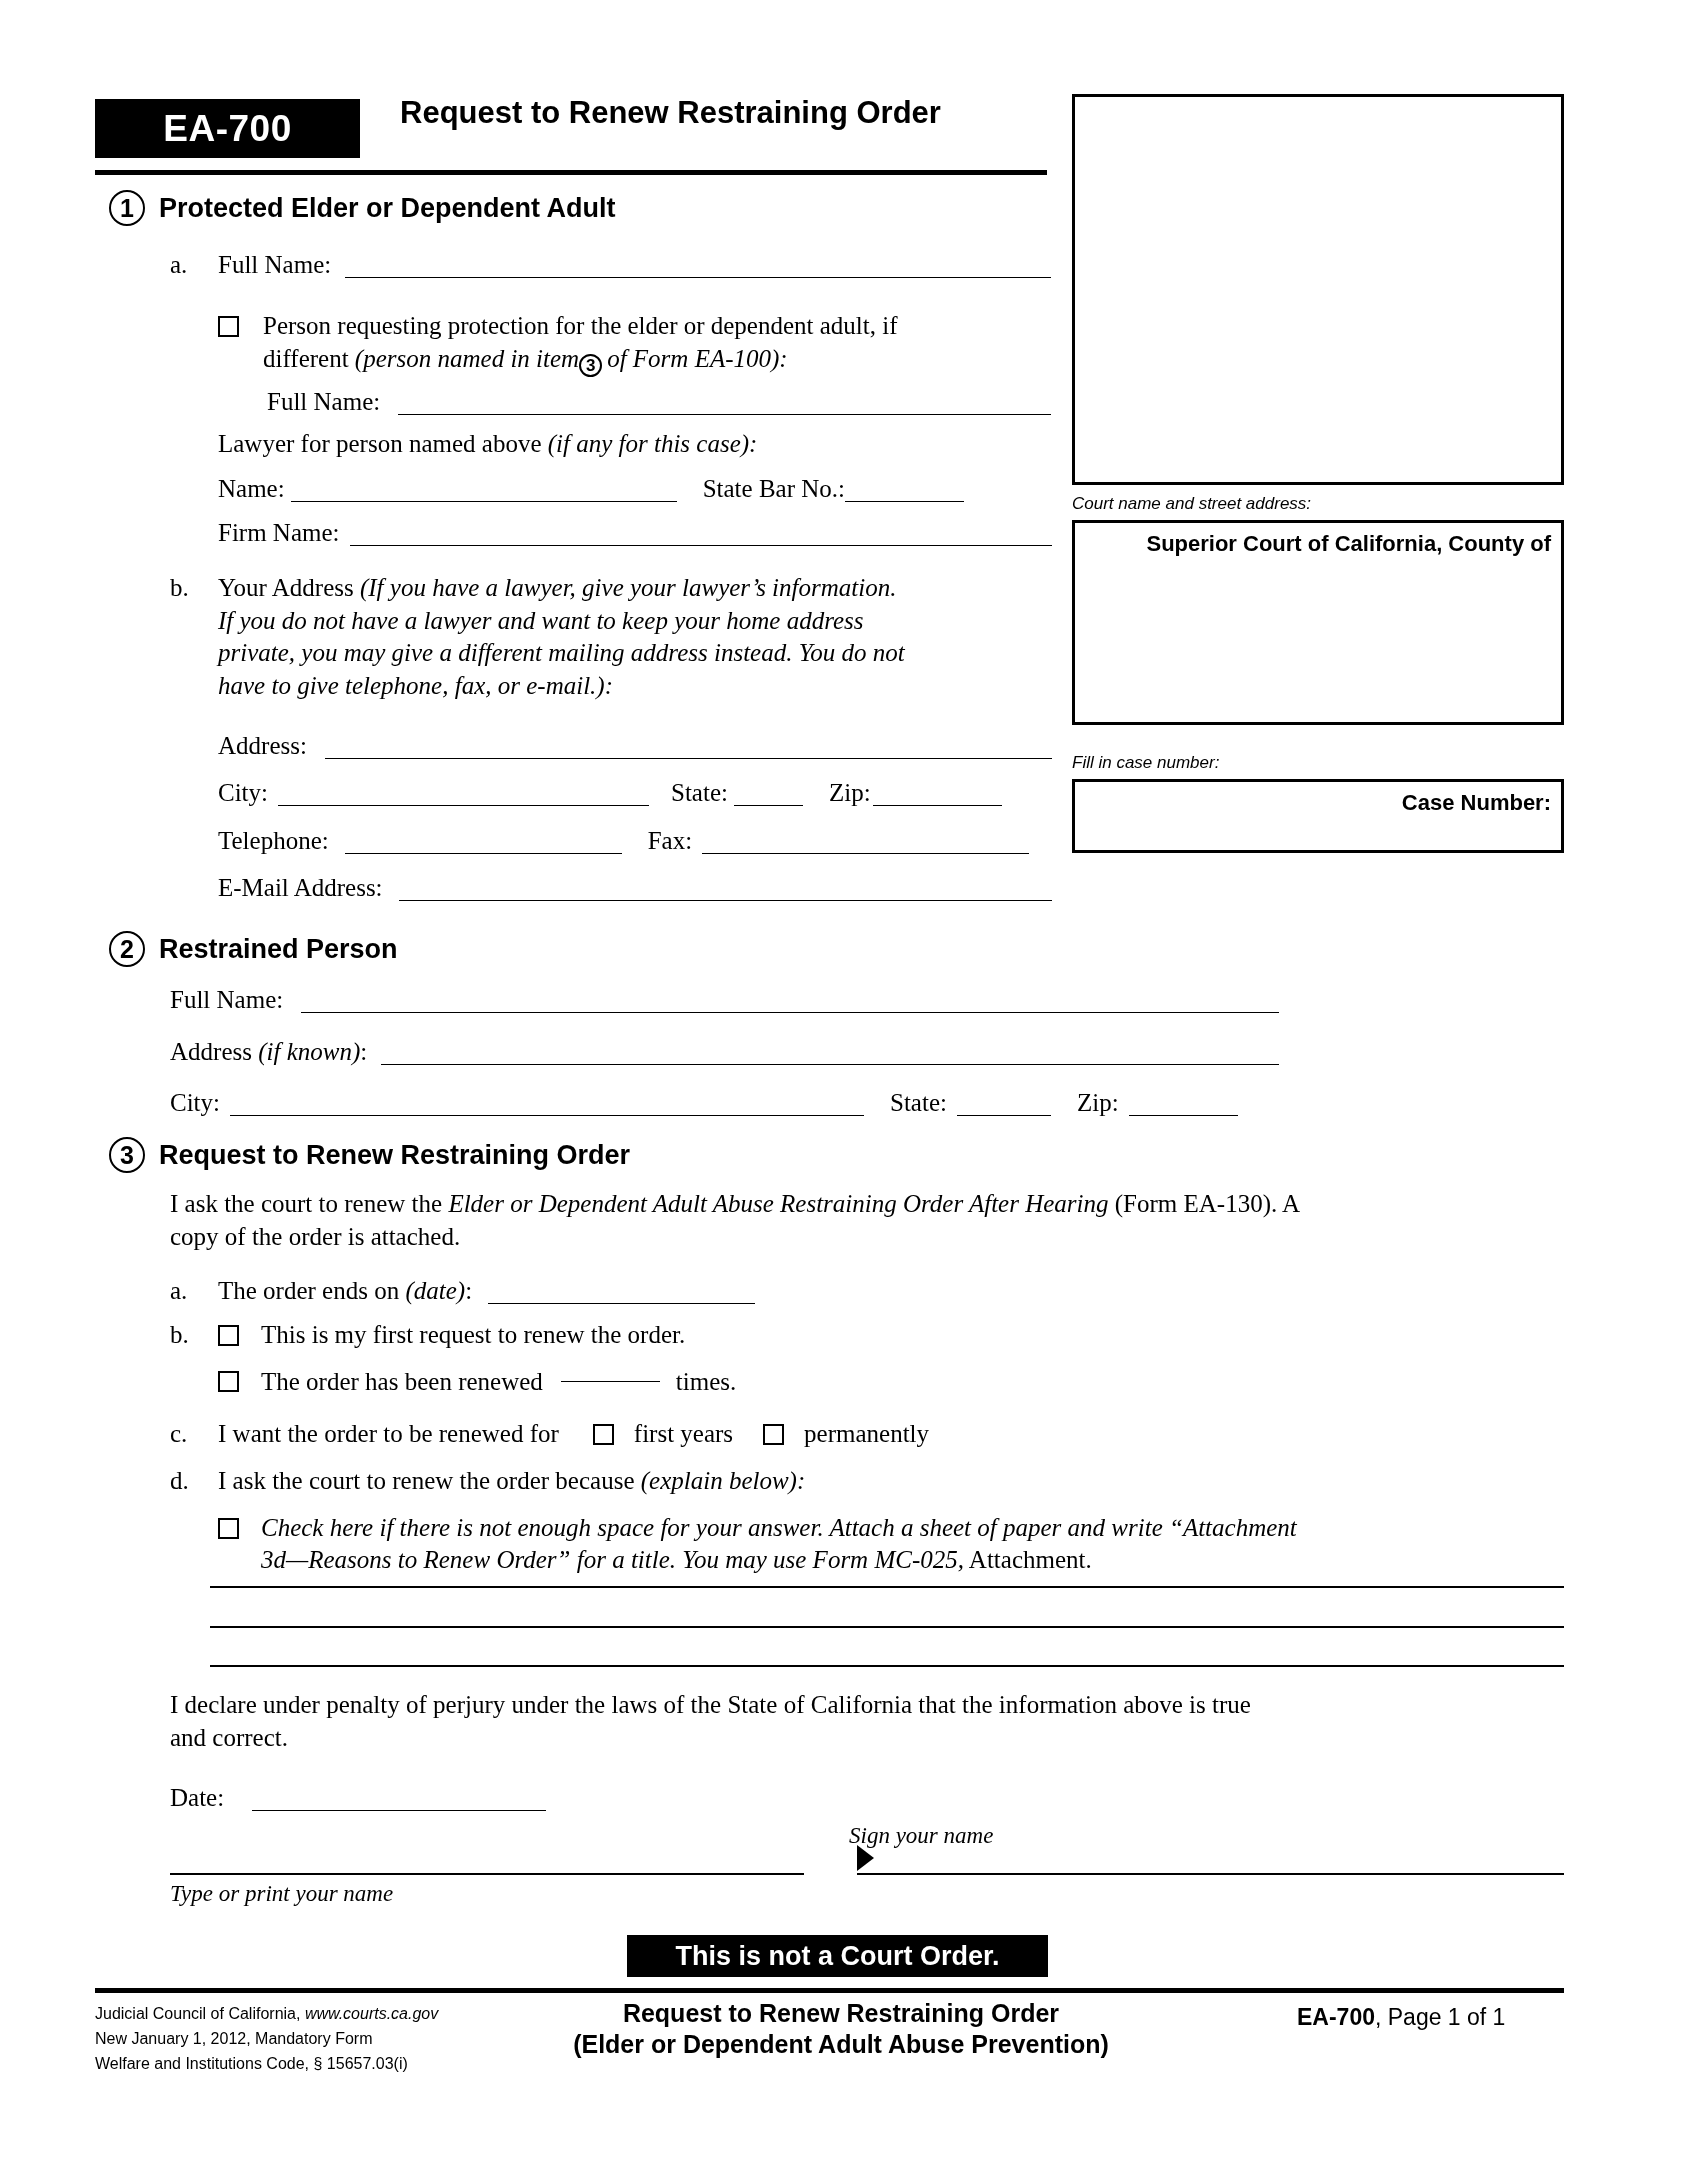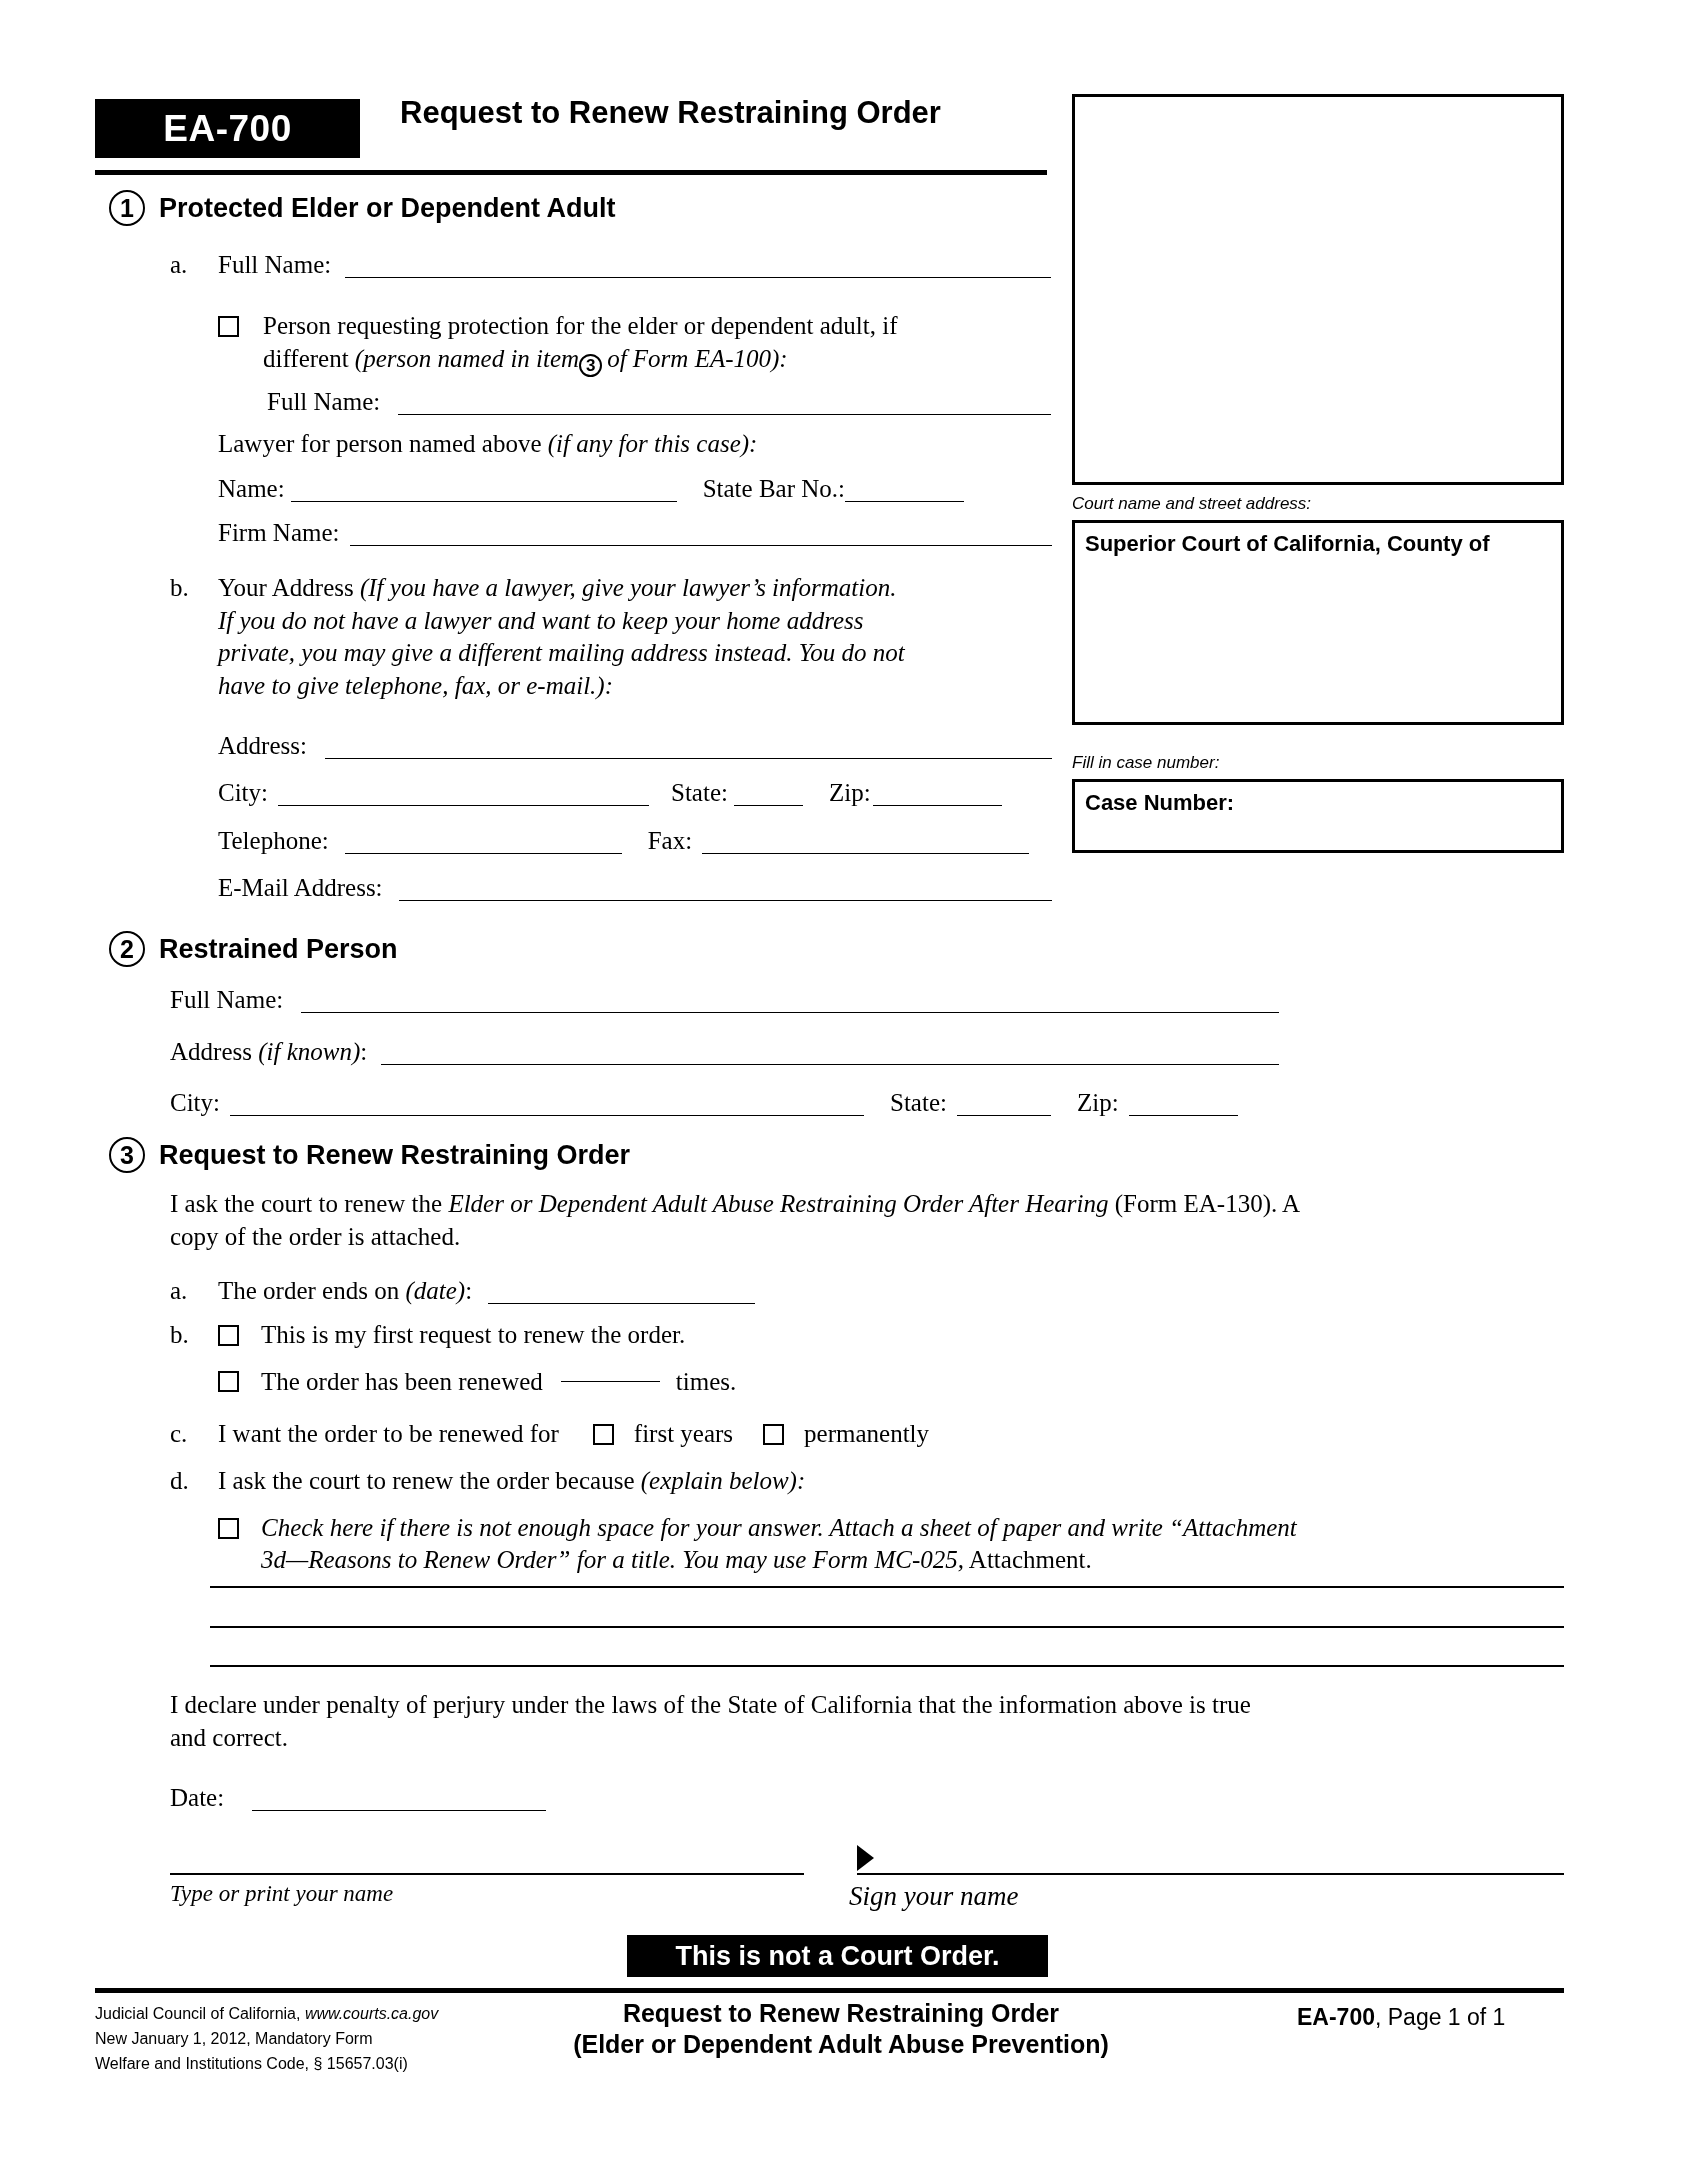--- a/index.html
+++ b/index.html
@@ -113,20 +113,21 @@
   .boxcaption {
     font-family: "Liberation Sans", sans-serif;
     font-style: italic;
     font-size: 17px;
     line-height: 1.1;
   }
   .boxframe {
     border: 3px solid #000;
     box-sizing: border-box;
     background: #fff;
+    text-align: right;
   }
   .boxinner {
     font-family: "Liberation Sans", sans-serif;
     font-weight: bold;
     font-size: 22px;
     padding: 8px 10px 0 10px;
   }
 
   #clerk-box {
     position: absolute;
@@ -428,21 +429,21 @@
   <div class="blk row" style="left:170px; top:1782px; width:376px;">
     <span class="lbl">Date:</span>
     <span class="rule" style="margin-left:28px;"></span>
   </div>
 
   <div style="position:absolute; left:170px; top:1873px; width:634px; height:0; border-bottom:2.5px solid #000;"></div>
   <div class="sig-arrow" style="left:857px; top:1845px;"></div>
   <div style="position:absolute; left:857px; top:1873px; width:707px; height:0; border-bottom:2.5px solid #000;"></div>
 
   <div class="blk ital" style="left:170px; top:1879px; font-size:23px;">Type or print your name</div>
-  <div class="blk ital" style="left:849px; top:1879px; font-size:27px;">Sign your name</div>
+  <div class="blk ital" style="left:849px; top:1821px; font-size:23px;">Sign your name</div>
 
   <div id="notorder-bar">
     <span>This is not a Court Order.</span>
   </div>
   <div id="footer-rule"></div>
 
   <div id="footer-left">
     <span>Judicial Council of California, </span><span class="ital">www.courts.ca.gov</span><br>
     <span>New January 1, 2012, Mandatory Form</span><br>
     <span>Welfare and Institutions Code, § 15657.03(i)</span>

